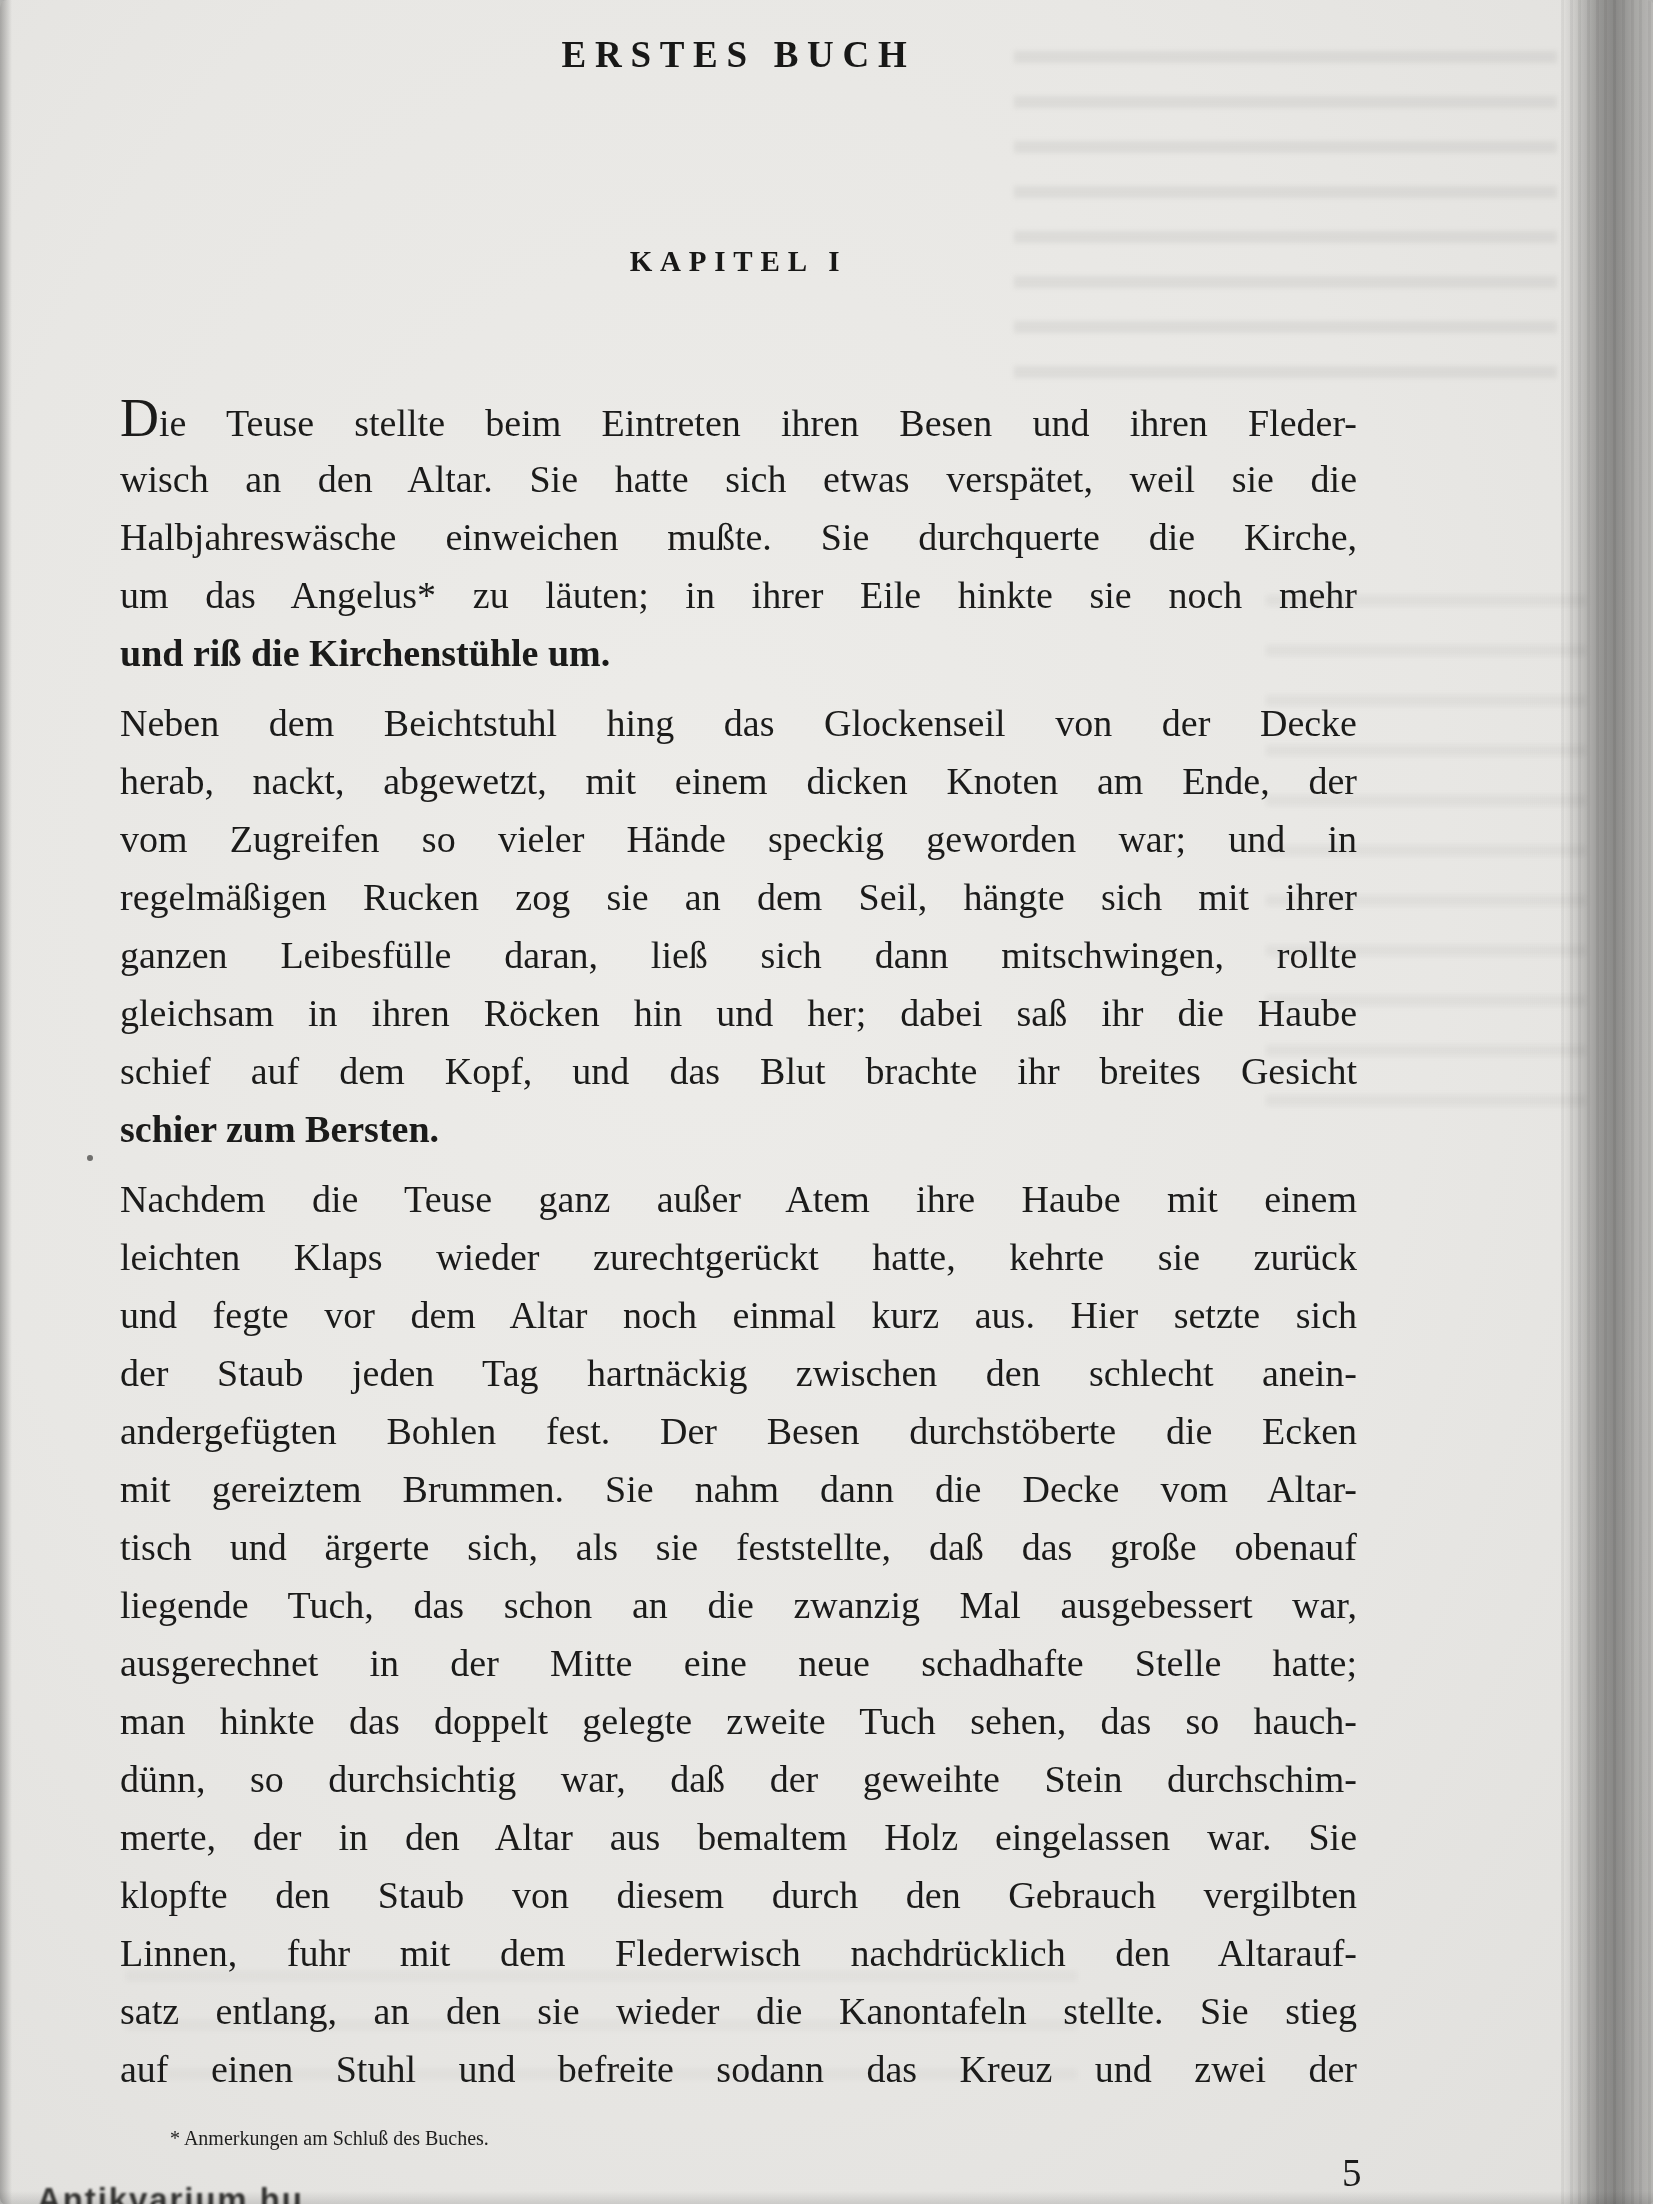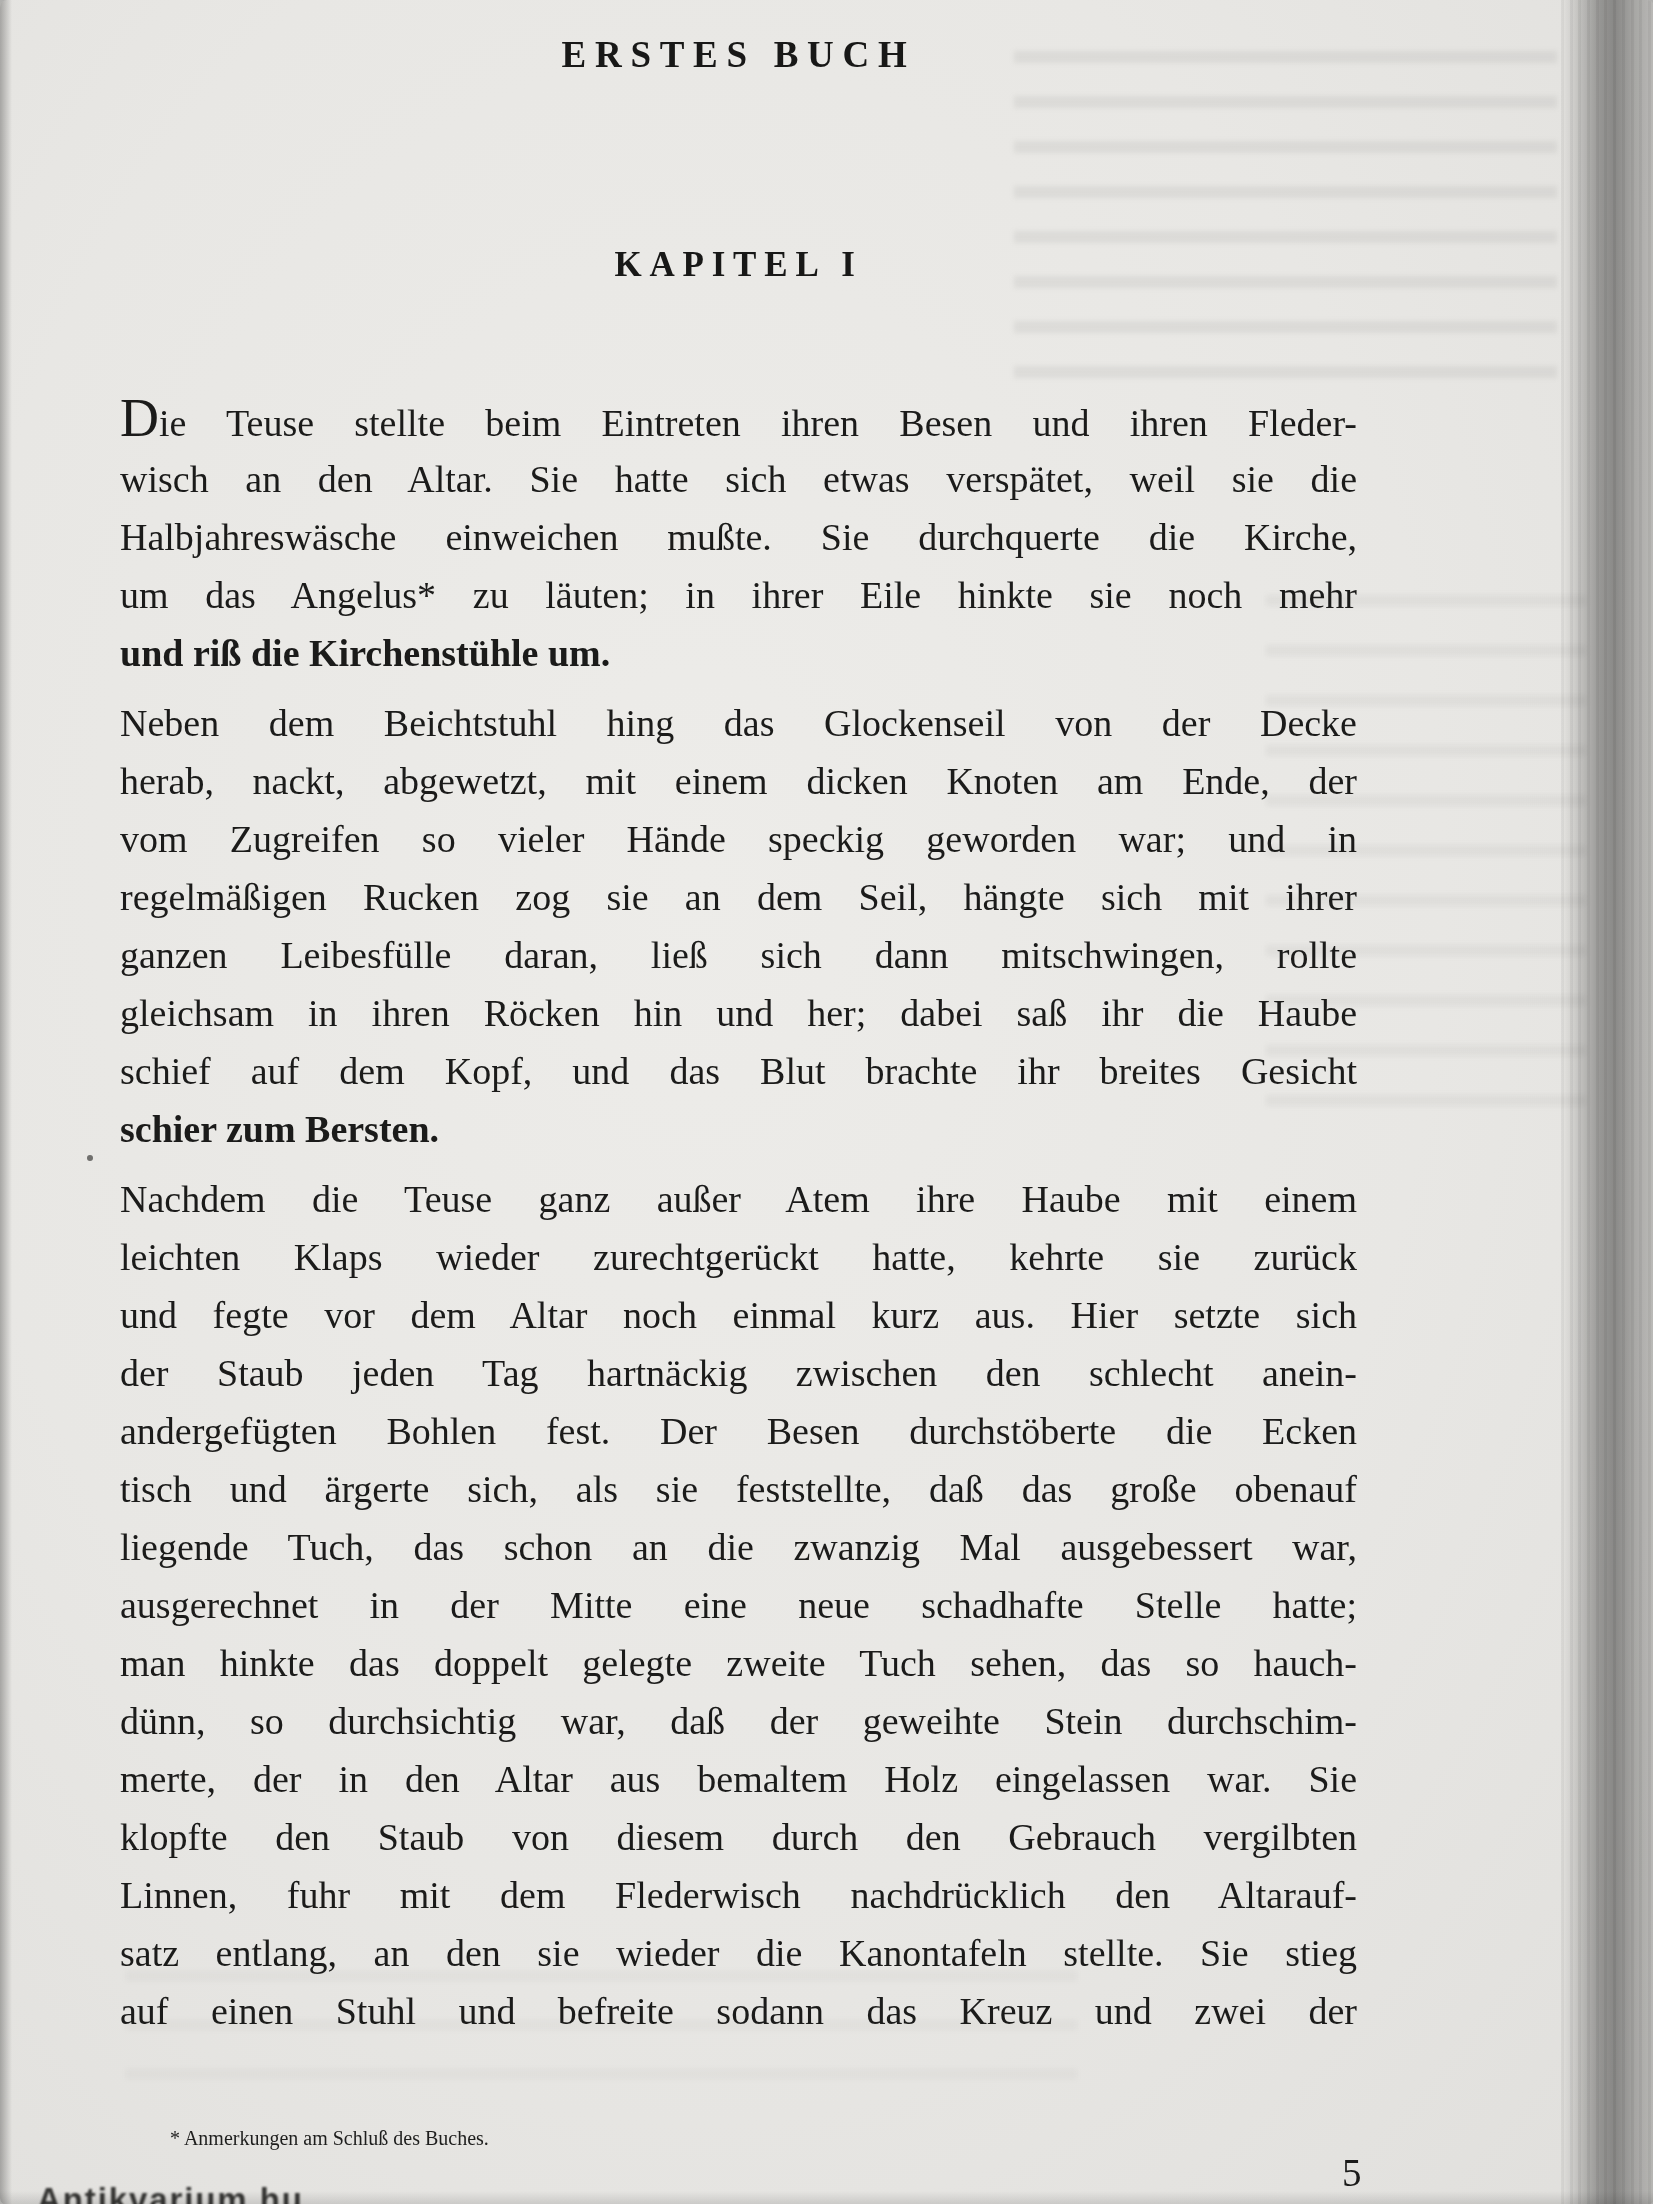--- a/index.html
+++ b/index.html
@@ -95,21 +95,21 @@
     font-size: 37px;
     font-weight: bold;
     letter-spacing: 8.7px;
     color: #181817;
   }
   .chapter-title {
     position: absolute;
     top: 245px;
     width: 100%;
     text-align: center;
-    font-size: 35px;
+    font-size: 29px;
     font-weight: bold;
     letter-spacing: 7.8px;
     color: #181817;
   }
   .text-block {
     position: absolute;
     top: 380px;
     width: 100%;
   }
   .paragraph { margin: 12px; }
@@ -188,20 +188,21 @@
           <div class="line">gleichsam in ihren Röcken hin und her; dabei saß ihr die Haube</div>
           <div class="line">schief auf dem Kopf, und das Blut brachte ihr breites Gesicht</div>
           <div class="line par-end">schier zum Bersten.</div>
         </div>
         <div class="paragraph">
           <div class="line">Nachdem die Teuse ganz außer Atem ihre Haube mit einem</div>
           <div class="line">leichten Klaps wieder zurechtgerückt hatte, kehrte sie zurück</div>
           <div class="line">und fegte vor dem Altar noch einmal kurz aus. Hier setzte sich</div>
           <div class="line">der Staub jeden Tag hartnäckig zwischen den schlecht anein-</div>
           <div class="line">andergefügten Bohlen fest. Der Besen durchstöberte die Ecken</div>
+          <div class="line">mit gereiztem Brummen. Sie nahm dann die Decke vom Altar-</div>
           <div class="line">tisch und ärgerte sich, als sie feststellte, daß das große obenauf</div>
           <div class="line">liegende Tuch, das schon an die zwanzig Mal ausgebessert war,</div>
           <div class="line">ausgerechnet in der Mitte eine neue schadhafte Stelle hatte;</div>
           <div class="line">man hinkte das doppelt gelegte zweite Tuch sehen, das so hauch-</div>
           <div class="line">dünn, so durchsichtig war, daß der geweihte Stein durchschim-</div>
           <div class="line">merte, der in den Altar aus bemaltem Holz eingelassen war. Sie</div>
           <div class="line">klopfte den Staub von diesem durch den Gebrauch vergilbten</div>
           <div class="line">Linnen, fuhr mit dem Flederwisch nachdrücklich den Altarauf-</div>
           <div class="line">satz entlang, an den sie wieder die Kanontafeln stellte. Sie stieg</div>
           <div class="line">auf einen Stuhl und befreite sodann das Kreuz und zwei der</div>

